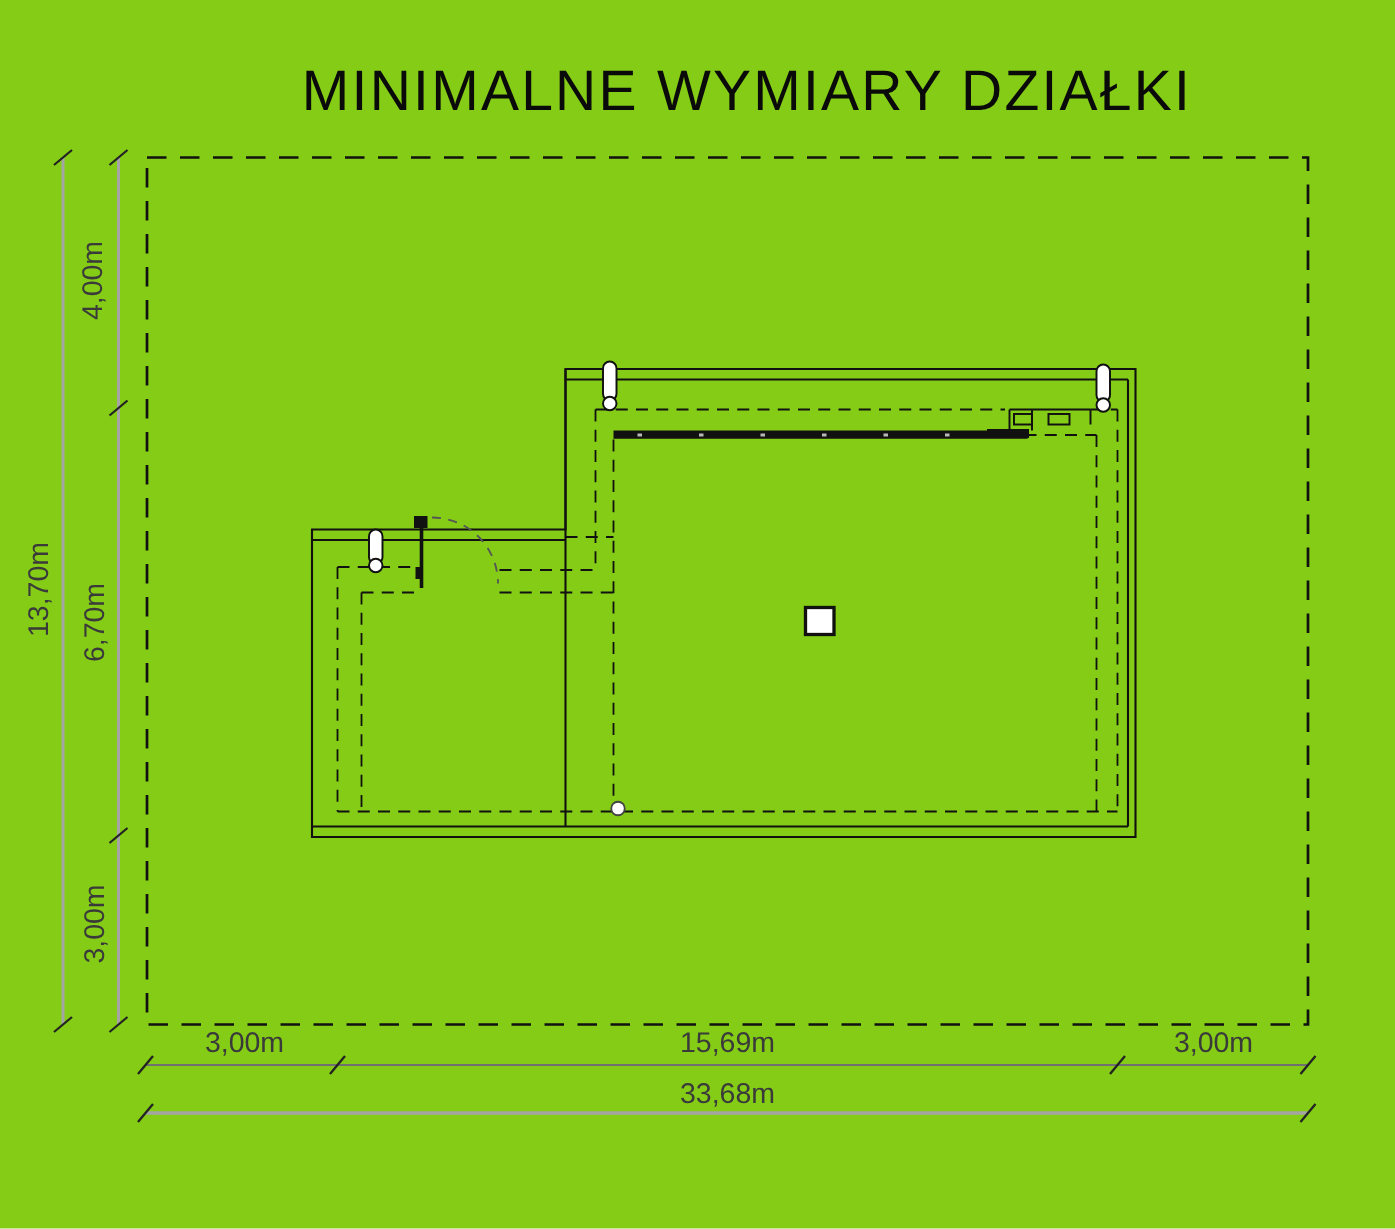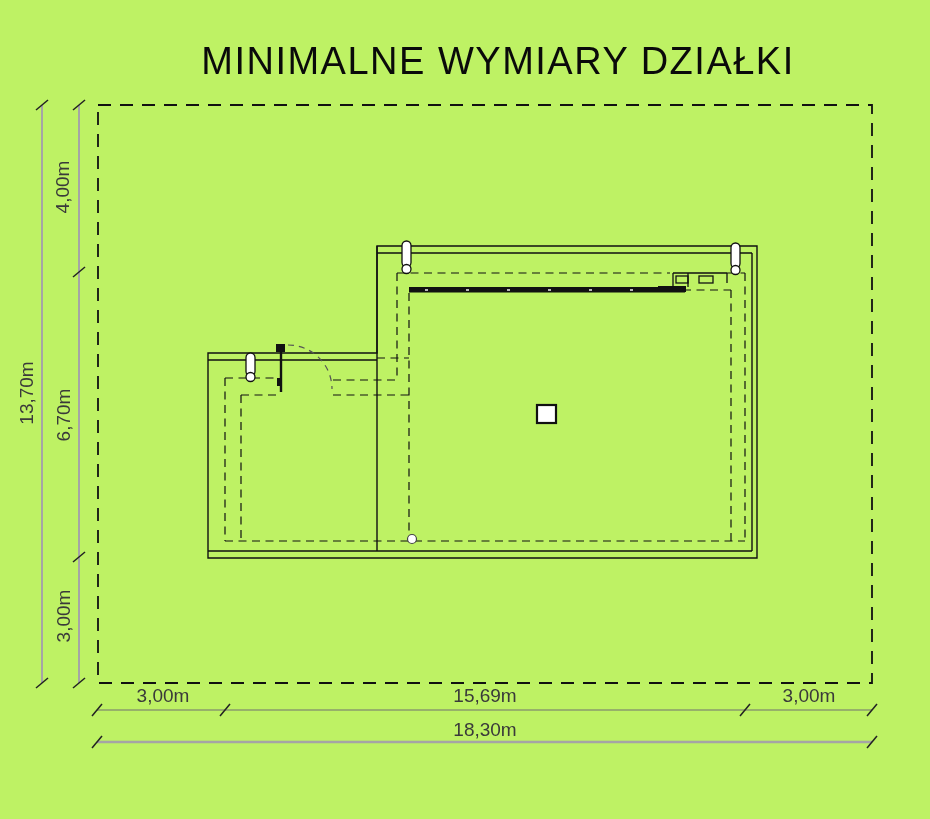--- a/index.html
+++ b/index.html
@@ -1,17 +1,17 @@
 <!DOCTYPE html>
 <html><head>
 <meta charset="utf-8">
 <style>
   html,body{margin:0;padding:0;background:#fff;}
   .canvas{
-    position:relative;width:930px;height:819px;background:#bef264;overflow:hidden;
+    position:relative;width:930px;height:819px;background:#84cc16;overflow:hidden;
     font-family:"Liberation Sans",sans-serif;
   }
   .title{
     position:absolute;left:170px;top:40px;width:656px;height:44px;
     text-align:center;font-size:38px;font-weight:400;letter-spacing:1.5px;
     color:#0a0a0a;white-space:nowrap;
   }
   .plan-svg{position:absolute;left:0;top:0;}
   .dim-label{
     position:absolute;font-size:19px;color:#3a3a3a;white-space:nowrap;
@@ -114,15 +114,15 @@
   </svg>
 
   <div class="dim-label vert" style="left:63px;top:187px;">4,00m</div>
   <div class="dim-label vert" style="left:64px;top:415px;">6,70m</div>
   <div class="dim-label vert" style="left:64px;top:616px;">3,00m</div>
   <div class="dim-label vert" style="left:27px;top:393px;">13,70m</div>
 
   <div class="dim-label" style="left:163px;top:696px;">3,00m</div>
   <div class="dim-label" style="left:485px;top:696px;">15,69m</div>
   <div class="dim-label" style="left:809px;top:696px;">3,00m</div>
-  <div class="dim-label" style="left:485px;top:730px;">18,30m</div>
+  <div class="dim-label" style="left:485px;top:730px;">33,68m</div>
 
 </div>
 
 </body></html>

